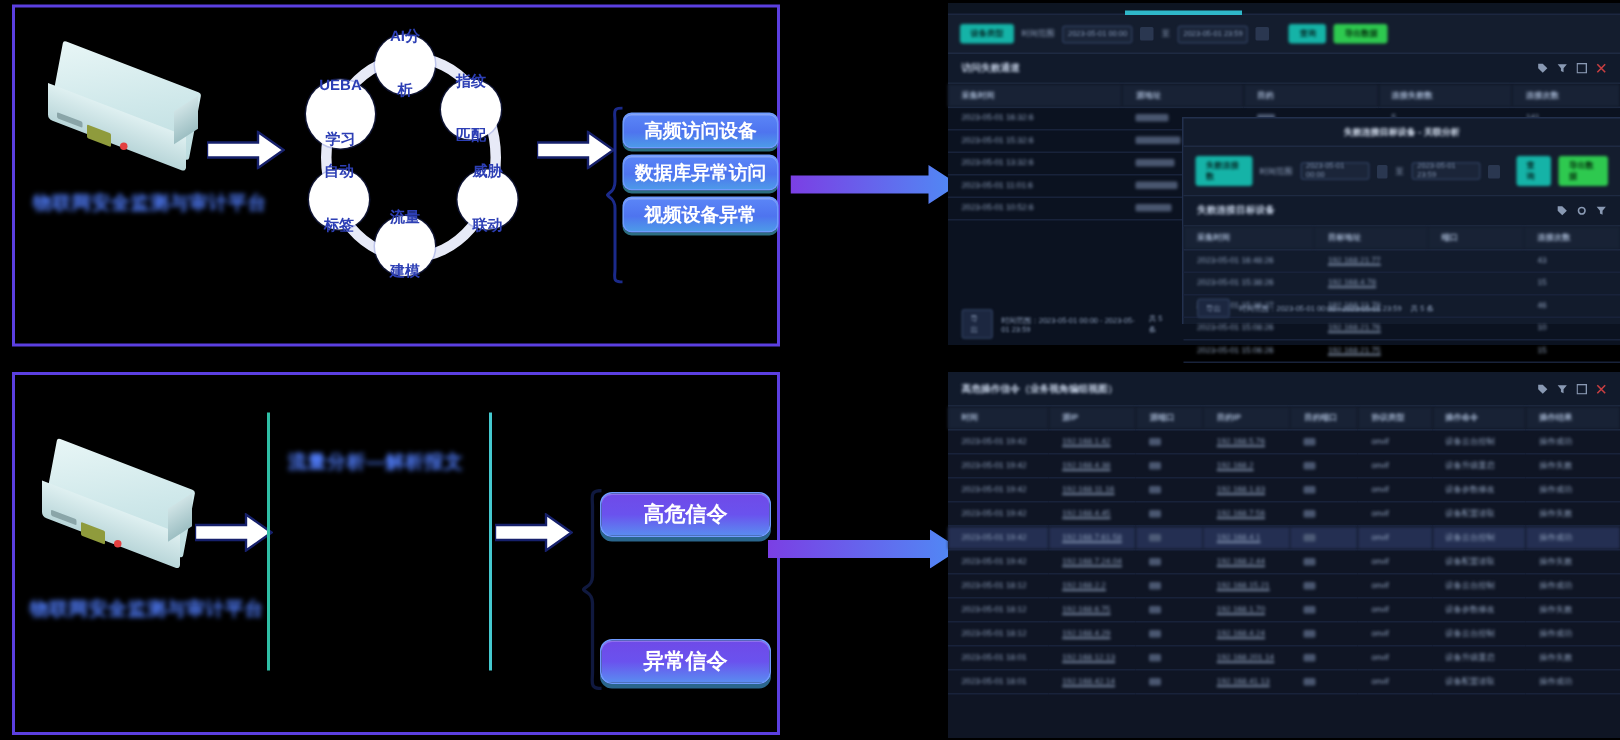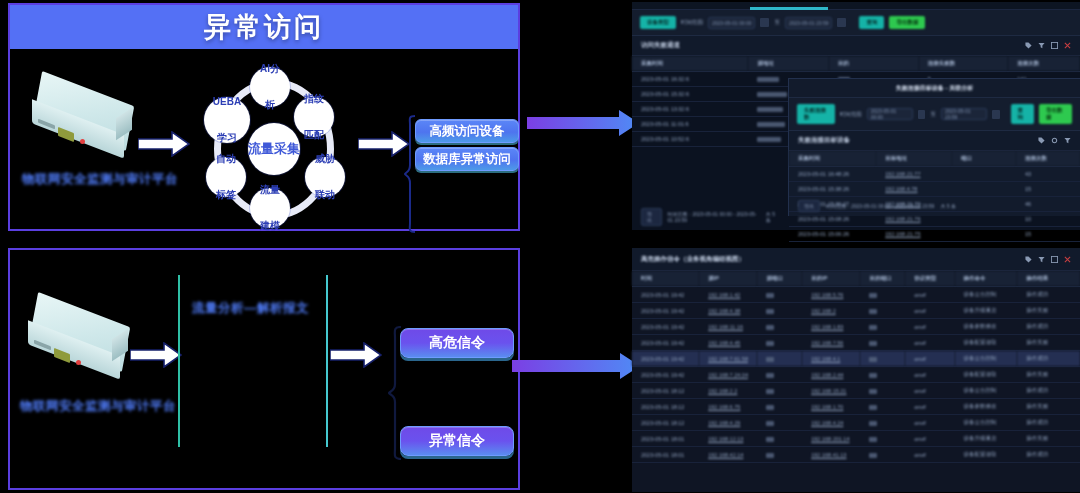--- a/index.html
+++ b/index.html
@@ -187,23 +187,20 @@
   .footer-chip{
     background:#1c2740; border:1px solid #2b3a57; color:#8b9cb8; font-size:5px;
     padding:2px 5px; border-radius:2px; filter:blur(.8px);
   }
   .footer-txt{ color:#8b9cb8; font-size:5px; filter:blur(.8px); }
 </style>
 </head>
 <body>
 
 <section class="panel" id="panel-access">
-  <div class="panel-header">
-    <div class="panel-title">异常访问</div>
-  </div>
   <div class="panel-body">
 
     <div class="device" id="dev1">
       <div class="dev-top"></div>
       <div class="dev-front"></div>
       <div class="dev-side"></div>
       <div class="dev-slot"></div>
       <div class="dev-chip"></div>
       <div class="dev-led"></div>
     </div>
@@ -234,38 +231,36 @@
         <span>建模</span>
       </div>
       <div class="node n-small" id="nd-tag">
         <span>自动</span>
         <span>标签</span>
       </div>
       <div class="node n-small" id="nd-ueba">
         <span>UEBA</span>
         <span>学习</span>
       </div>
-      <div class="node n-center" id="nd-center">
-        <span>流量采集</span>
-      </div>
     </div>
 
     <div class="chev" style="left:348px; top:82px;">
       <svg width="52" height="26" viewBox="0 0 52 26">
         <path d="M0 8 L34 8 L34 1 L51 13 L34 25 L34 18 L0 18 Z" fill="#ffffff" stroke="#16206b" stroke-width="1.6"></path>
       </svg>
     </div>
 
     <svg class="bracket" style="left:394px; top:66px;" width="12" height="118" viewBox="0 0 12 118">
       <path d="M11 1 C4 1 6 4 6 10 L6 50 C6 57 2 57 1 59 C2 61 6 61 6 68 L6 108 C6 114 4 117 11 117" fill="none" stroke="#1b2a8a" stroke-width="2"></path>
     </svg>
 
     <div class="pill-col" id="pills-access">
       <div class="pill">高频访问设备</div>
       <div class="pill">数据库异常访问</div>
+      <div class="pill">视频设备异常</div>
     </div>
   </div>
 </section>
 
 <section class="panel" id="panel-signal">
   <div class="panel-body">
 
     <div class="device" id="dev2">
       <div class="dev-top"></div>
       <div class="dev-front"></div>

